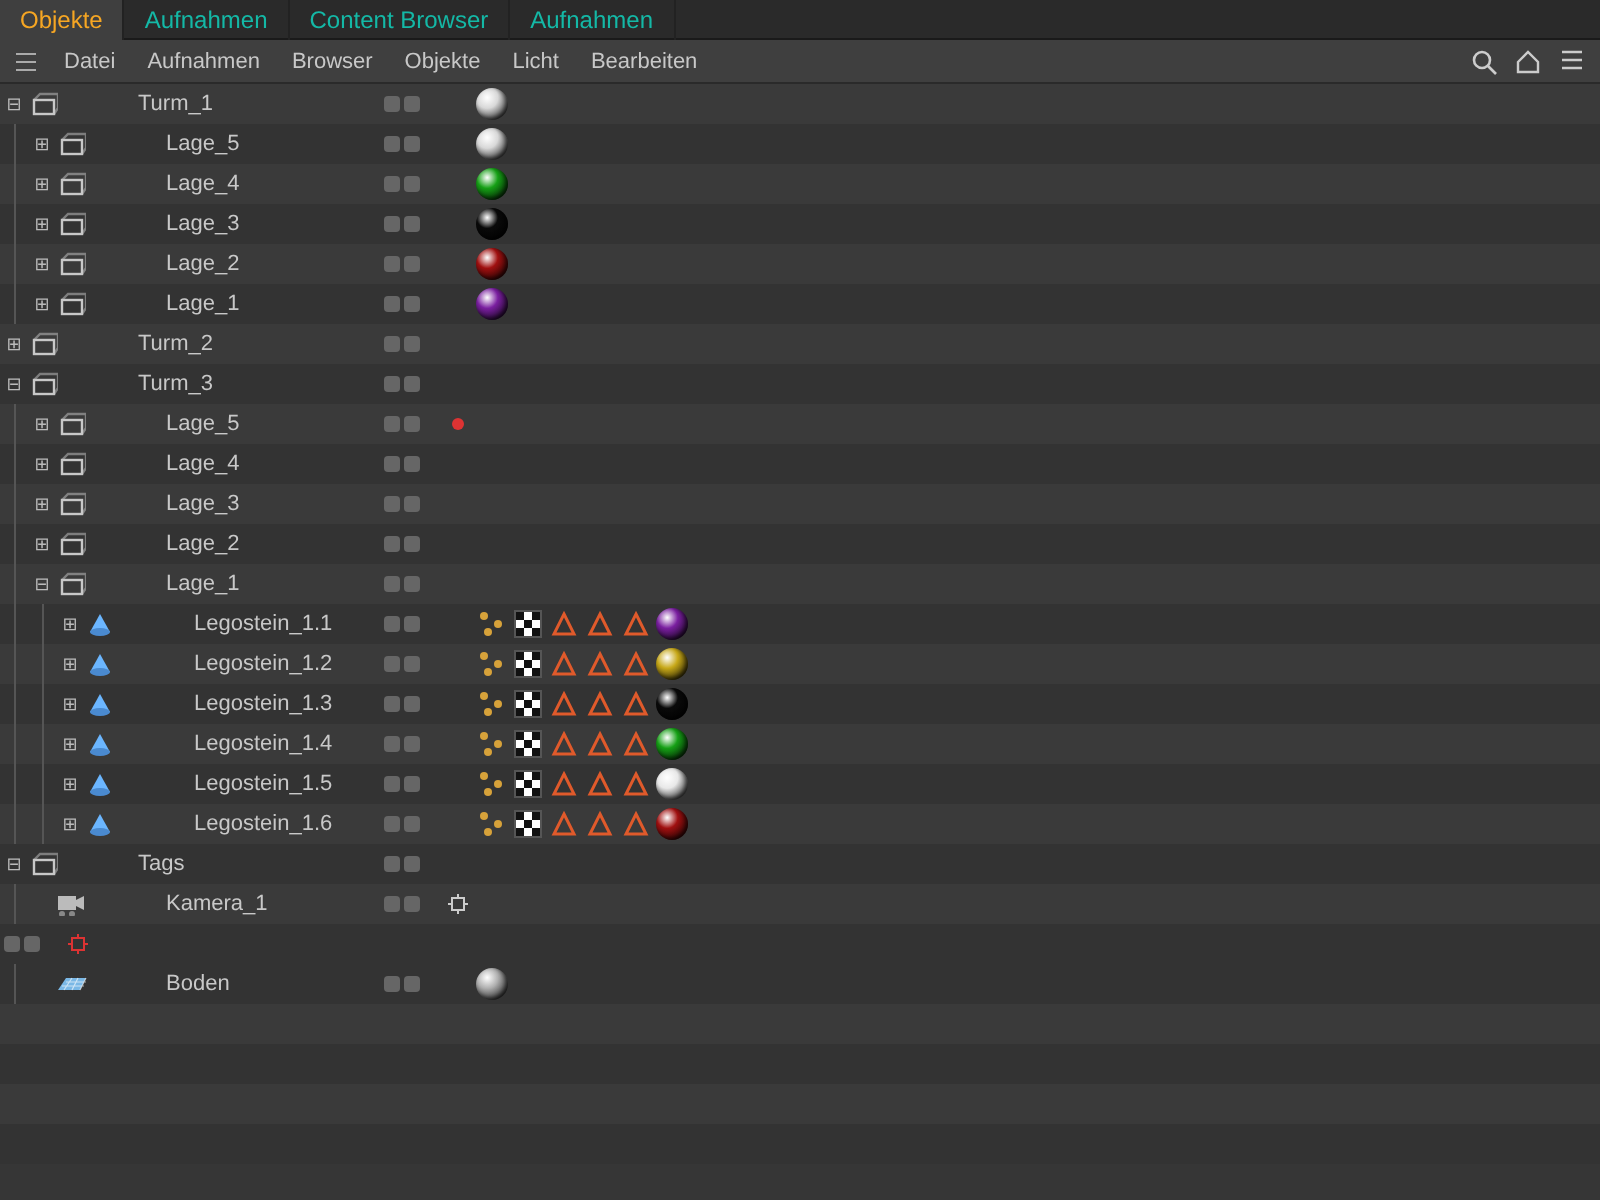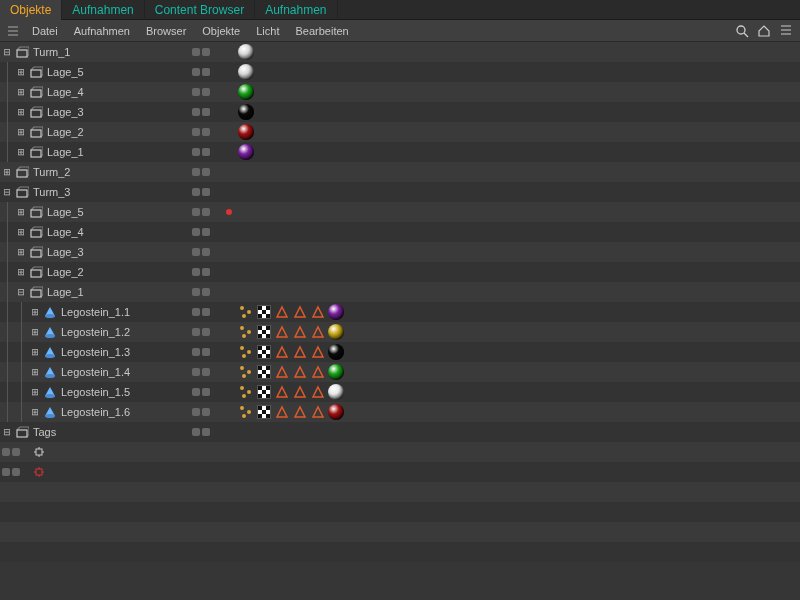--- a/index.html
+++ b/index.html
@@ -19,21 +19,21 @@
 
 .row { display:flex; height:20px; align-items:center; }
 .row.odd { background:#3a3a3a; }
 .row.even { background:#333333; }
 
 .tree-cell { width:190px; display:flex; align-items:center; height:20px; overflow:hidden; position:relative;}
 .indent { width:14px; flex-shrink:0; display:flex; justify-content:center;}
 .expander { width:12px; height:12px; color:#bbb; cursor:pointer; font-size:9px; line-height:12px; text-align:center;}
 .vline { width:1px; height:20px; background:#555; position:relative;}
 .obj-icon { width:16px; height:16px; flex-shrink:0; margin-right:3px; display:flex; align-items:center; justify-content:center;}
-.obj-label { color:#c8c8c8; white-space:nowrap; }
+.obj-label { color:#c8c8c8; white-space:nowrap;margin-left:36px; }
 
 .vis-cell { width:32px; display:flex; gap:2px; align-items:center; justify-content:flex-start; padding-left:2px;}
 .vis-dot { width:8px; height:8px; border-radius:2px; background:#666;}
 .dot-cell { width:14px; display:flex; align-items:center; justify-content:center;}
 .layer-dot { width:6px; height:6px; border-radius:50%; }
 .dot-red { background:#d33; }
 .check { color:#4c4; font-size:11px; }
 
 .tags-cell { display:flex; gap:2px; align-items:center; padding-left:2px;}
 .tag-sphere { width:16px; height:16px; border-radius:50%; flex-shrink:0;
@@ -743,20 +743,37 @@
           <span class="obj-label">Tags</span>
         </div>
         <div class="vis-cell">
           <span class="vis-dot"></span>
           <span class="vis-dot"></span>
         </div>
         <div class="dot-cell"></div>
         <div class="tags-cell"></div>
       </div>
       <div class="row odd">
+        <div class="tree-cell">
+          <span class="indent">
+            <span class="vline"></span>
+          </span>
+          <span class="indent">
+            <span class="expander"></span>
+          </span>
+          <span class="obj-icon">
+            <svg width="16" height="12">
+              <rect x="1" y="2" width="9" height="7" class="cam-svg"></rect>
+              <path d="M10 4l4-2v7l-4-2z" class="cam-svg"></path>
+              <circle cx="3" cy="11" r="1.5" fill="#888"></circle>
+              <circle cx="8" cy="11" r="1.5" fill="#888"></circle>
+            </svg>
+          </span>
+          <span class="obj-label">Kamera_1</span>
+        </div>
         <div class="vis-cell">
           <span class="vis-dot"></span>
           <span class="vis-dot"></span>
         </div>
         <div class="dot-cell">
           <span>
             <svg width="12" height="12">
               <rect x="3" y="3" width="6" height="6" fill="none" stroke="#ccc" stroke-width="1"></rect>
               <path d="M6 1v2M6 9v2M1 6h2M9 6h2" stroke="#ccc" stroke-width="1"></path>
             </svg>
@@ -771,19 +788,44 @@
         </div>
         <div class="dot-cell">
           <span>
             <svg width="12" height="12">
               <rect x="3" y="3" width="6" height="6" fill="none" stroke="#d33" stroke-width="1"></rect>
               <path d="M6 1v2M6 9v2M1 6h2M9 6h2" stroke="#d33" stroke-width="1"></path>
             </svg>
           </span>
         </div>
         <div class="tags-cell"></div>
+      </div>
+      <div class="row even">
+        <div class="tree-cell">
+          <span class="indent">
+            <span class="vline"></span>
+          </span>
+          <span class="indent">
+            <span class="expander"></span>
+          </span>
+          <span class="obj-icon">
+            <svg width="16" height="12">
+              <path d="M1 9 L5 3 h10 L12 9 Z" class="floor-svg"></path>
+              <path d="M3 7h11M5 5h10M4 9L8 3M8 9L11 3M12 9L15 3" stroke="#fff" stroke-width=".6" opacity=".6"></path>
+            </svg>
+          </span>
+          <span class="obj-label">Boden</span>
+        </div>
+        <div class="vis-cell">
+          <span class="vis-dot"></span>
+          <span class="vis-dot"></span>
+        </div>
+        <div class="dot-cell"></div>
+        <div class="tags-cell">
+          <span class="tag-sphere" style="--c:#b0b0b0"></span>
+        </div>
       </div>
       <div class="row odd"></div>
       <div class="row even"></div>
       <div class="row odd"></div>
       <div class="row even"></div>
     </div>
 </div>
 
 </body></html>

